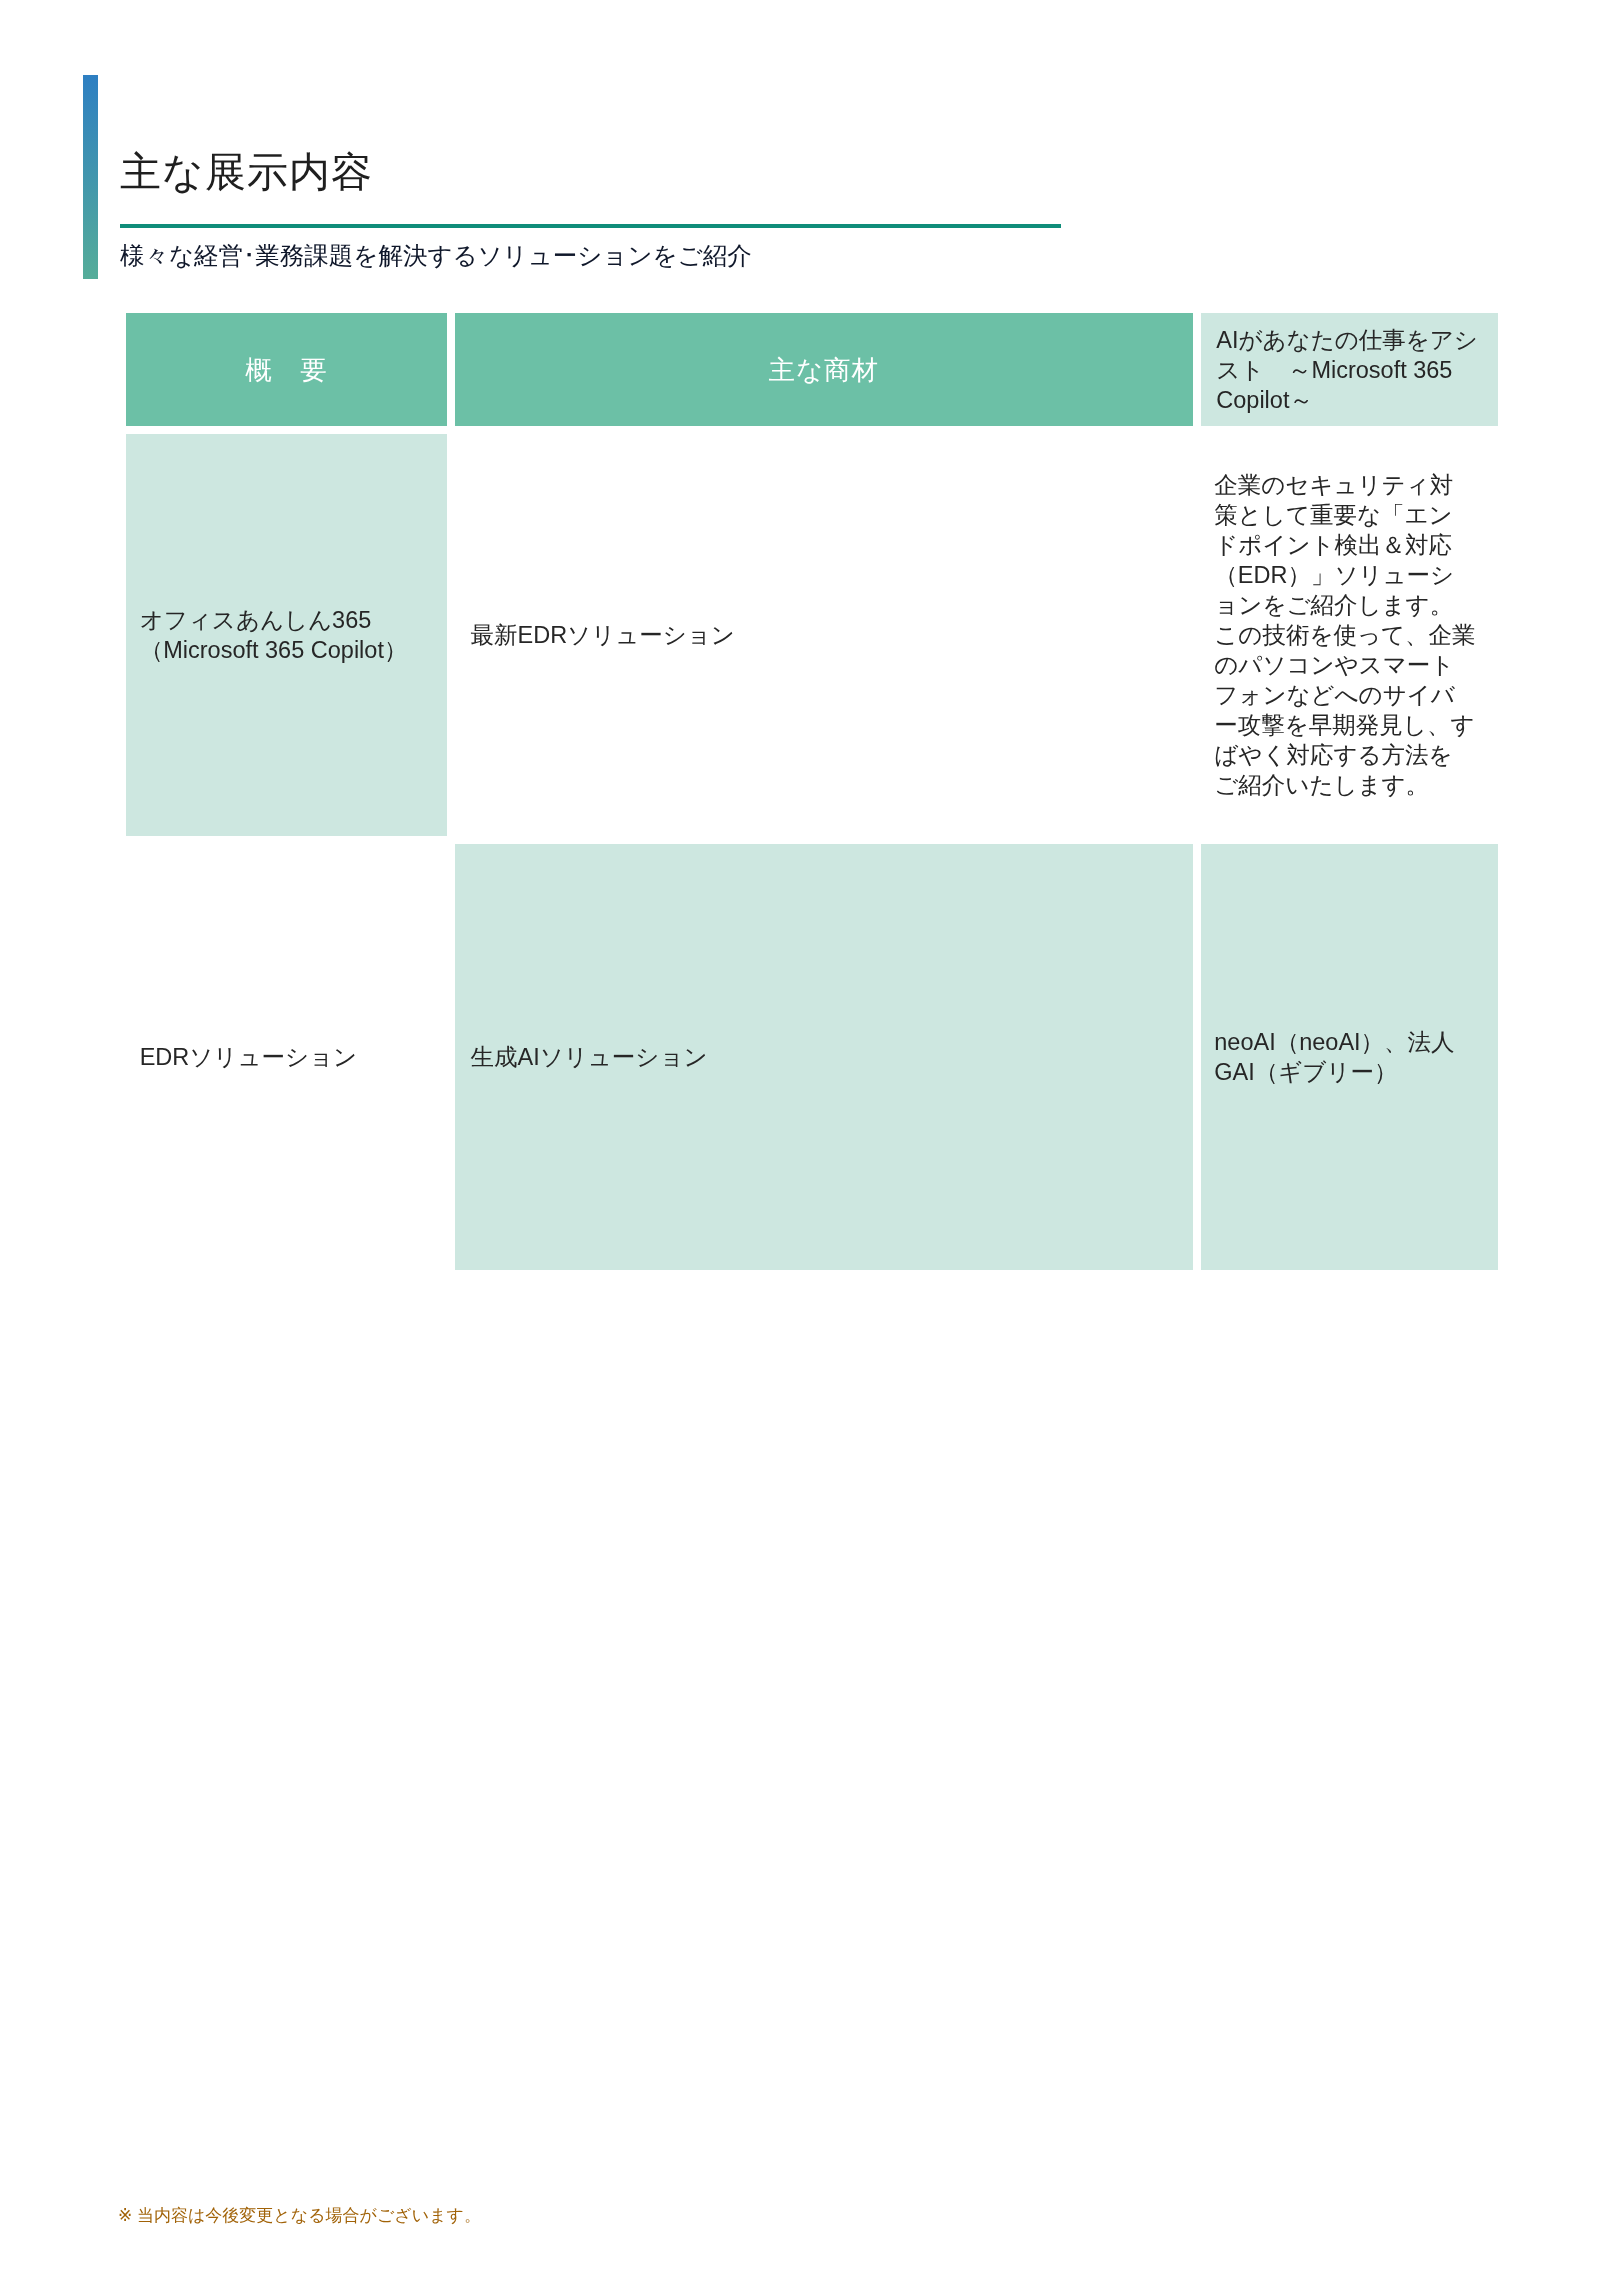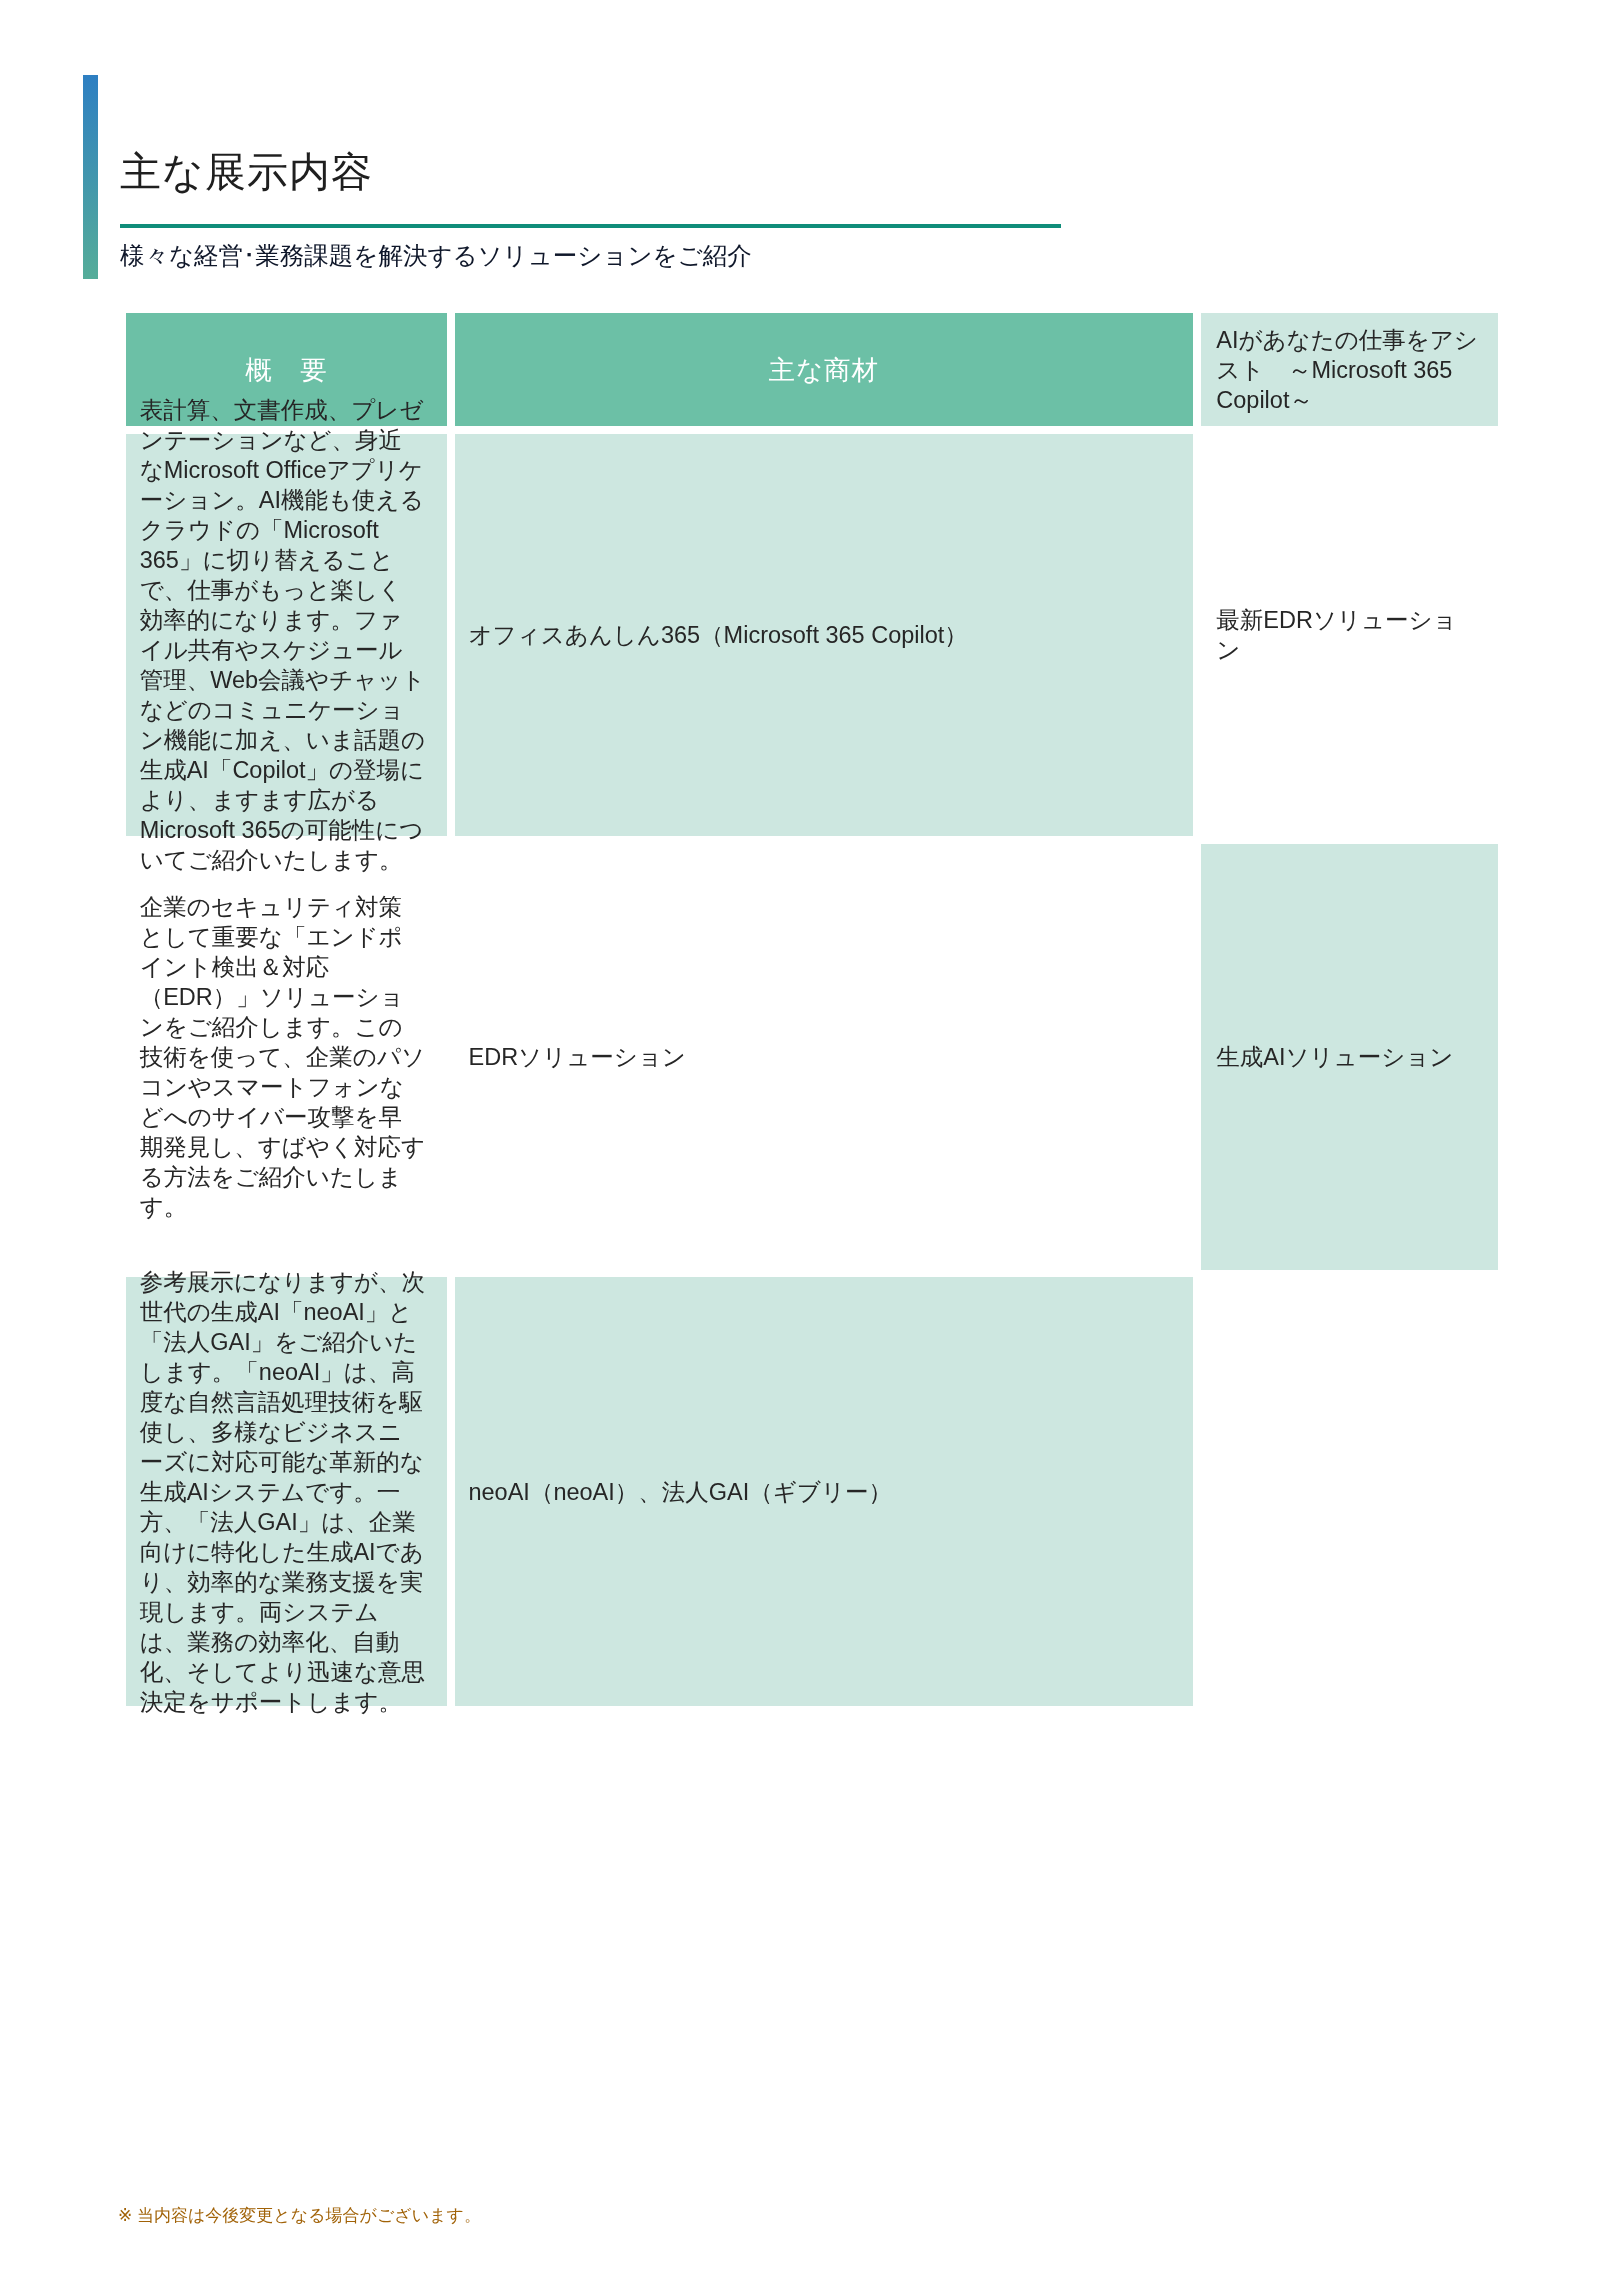--- a/index.html
+++ b/index.html
@@ -115,43 +115,37 @@
   <div class="page-subtitle">様々な経営･業務課題を解決するソリューションをご紹介</div>
 
   <div class="exhibit-table">
 
     <div class="th">概　要</div>
     <div class="th">主な商材</div>
 
     <div class="cell theme highlight">
       <div class="txt">AIがあなたの仕事をアシスト　～Microsoft 365 Copilot～</div>
     </div>
-    <div class="cell overview highlight">
-      <div class="txt">表計算、文書作成、プレゼンテーションなど、身近なMicrosoft Officeアプリケーション。AI機能も使えるクラウドの「Microsoft 365」に切り替えることで、仕事がもっと楽しく効率的になります。ファイル共有やスケジュール管理、Web会議やチャットなどのコミュニケーション機能に加え、いま話題の生成AI「Copilot」の登場により、ますます広がるMicrosoft 365の可能性についてご紹介いたします。</div>
-    </div>
     <div class="cell products highlight">
       <div class="txt">オフィスあんしん365（Microsoft 365 Copilot）</div>
     </div>
 
     <div class="cell theme">
       <div class="txt">最新EDRソリューション</div>
     </div>
     <div class="cell overview">
       <div class="txt">企業のセキュリティ対策として重要な「エンドポイント検出＆対応（EDR）」ソリューションをご紹介します。この技術を使って、企業のパソコンやスマートフォンなどへのサイバー攻撃を早期発見し、すばやく対応する方法をご紹介いたします。</div>
     </div>
     <div class="cell products">
       <div class="txt">EDRソリューション</div>
     </div>
 
     <div class="cell theme highlight">
       <div class="txt">生成AIソリューション</div>
     </div>
-    <div class="cell overview highlight">
-      <div class="txt">参考展示になりますが、次世代の生成AI「neoAI」と「法人GAI」をご紹介いたします。「neoAI」は、高度な自然言語処理技術を駆使し、多様なビジネスニーズに対応可能な革新的な生成AIシステムです。一方、「法人GAI」は、企業向けに特化した生成AIであり、効率的な業務支援を実現します。両システムは、業務の効率化、自動化、そしてより迅速な意思決定をサポートします。</div>
-    </div>
     <div class="cell products highlight">
       <div class="txt">neoAI（neoAI）、法人GAI（ギブリー）</div>
     </div>
 
   </div>
 
   <div class="footnote">※ 当内容は今後変更となる場合がございます。</div>
 
   <div class="bottom-bar"></div>
 

